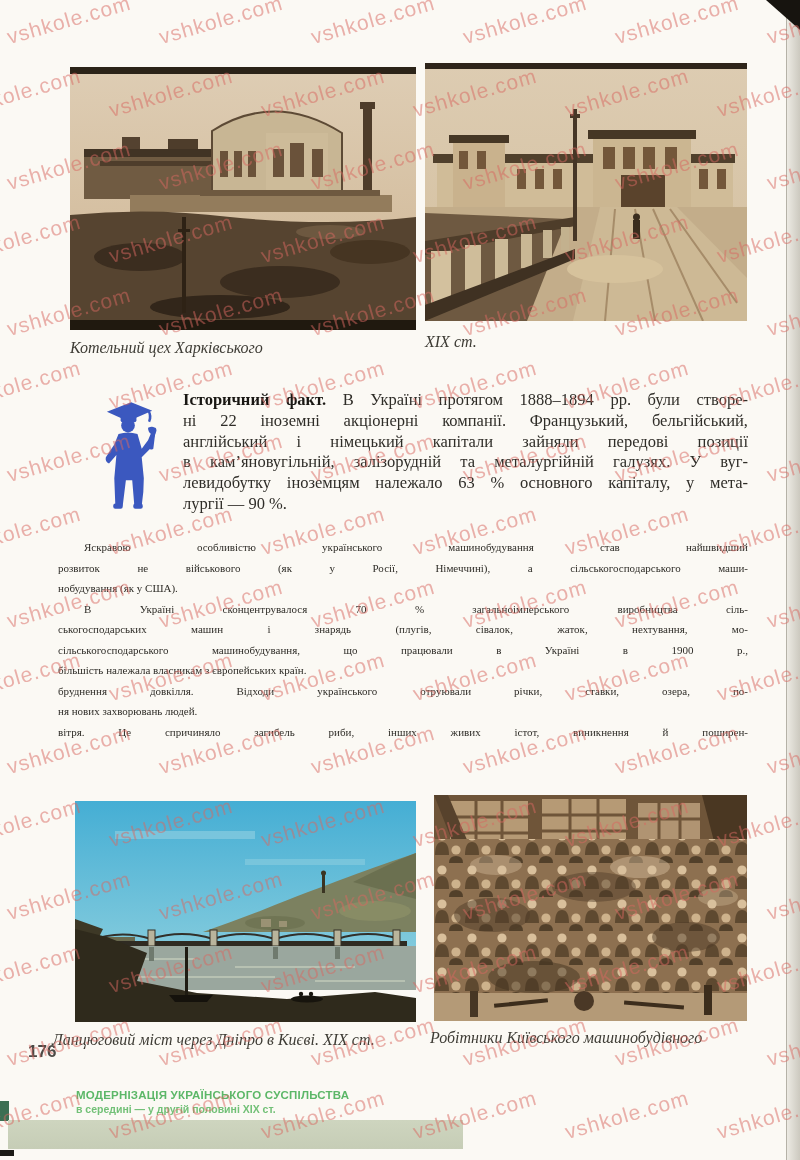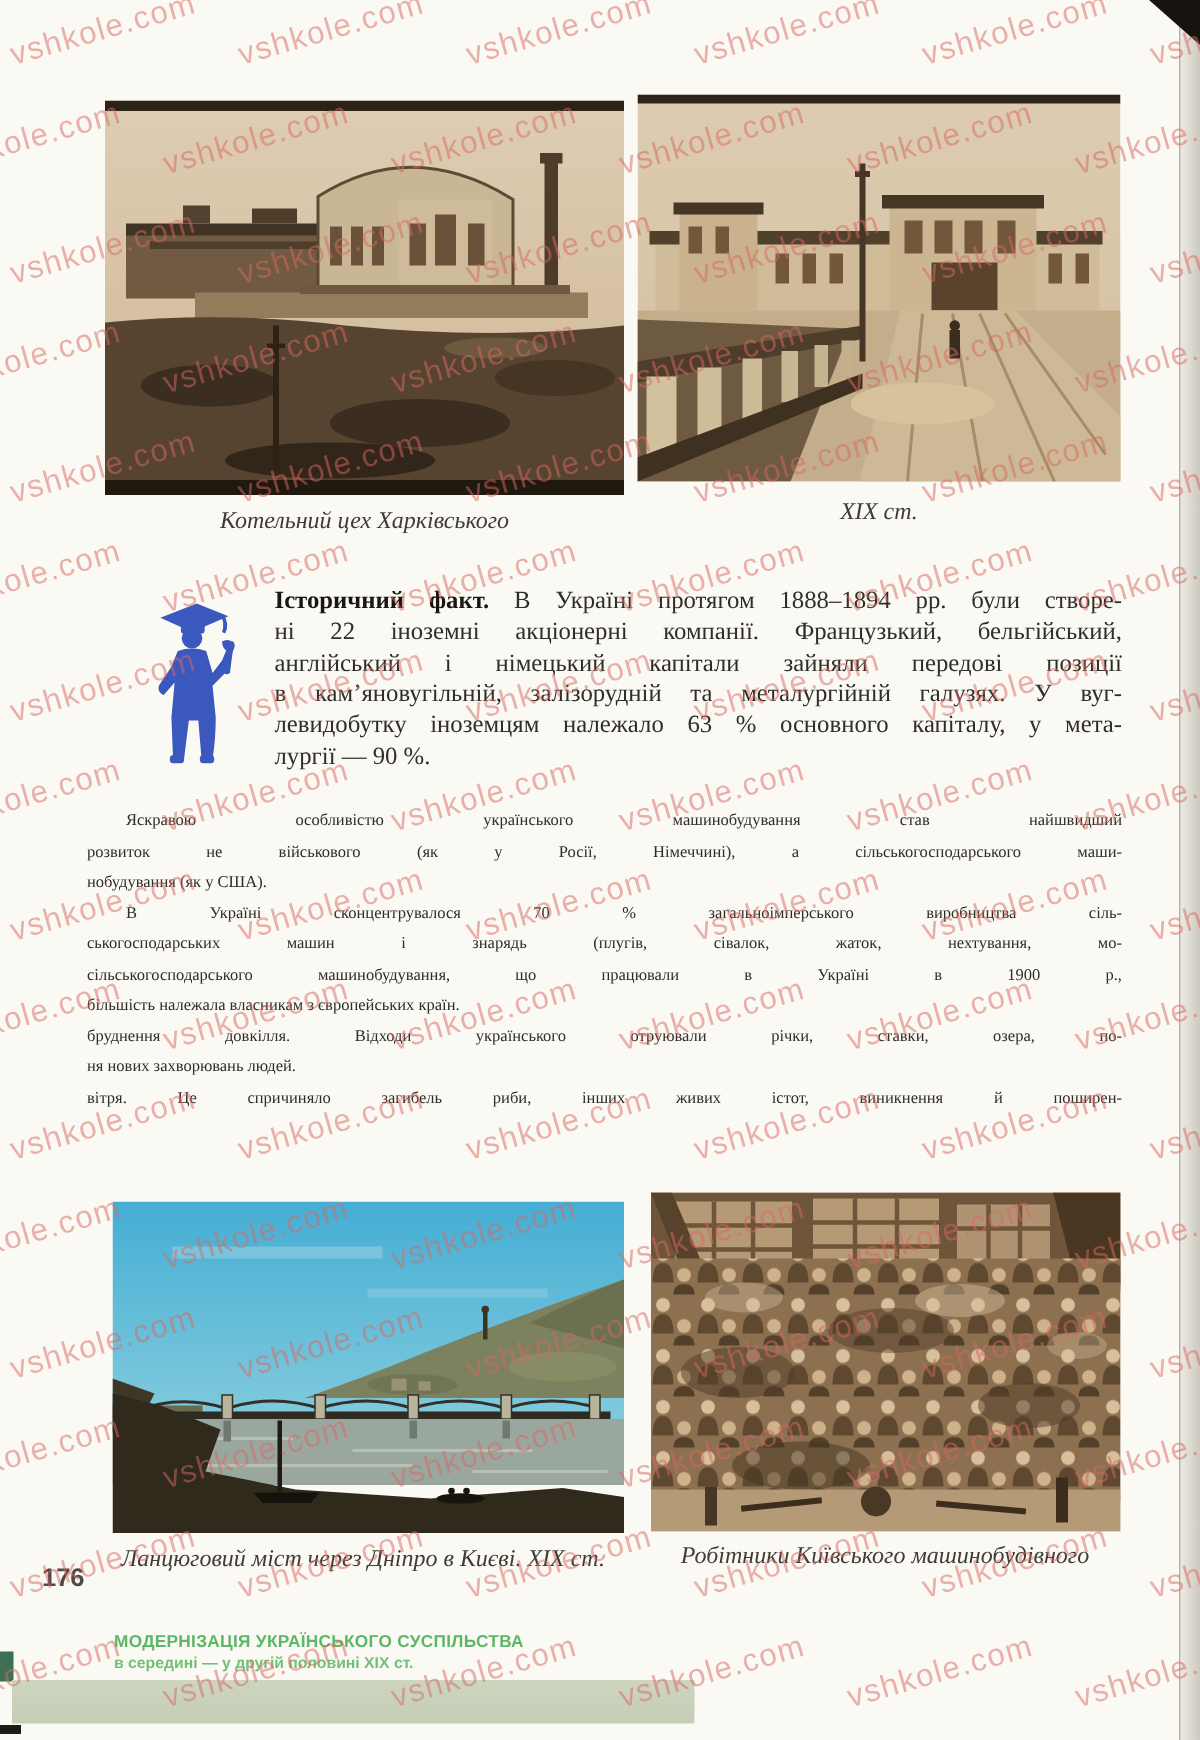--- a/index.html
+++ b/index.html
@@ -10,21 +10,21 @@
   
   .photo{position:absolute;}
   .photo svg{display:block;width:100%;height:100%;}
   .photo-tl{left:70px;top:67px;width:346px;height:263px;}
   .photo-tr{left:425px;top:63px;width:322px;height:258px;}
   .photo-bl{left:75px;top:801px;width:341px;height:221px;}
   .photo-br{left:434px;top:795px;width:313px;height:226px;}
 
   
   .caption{position:absolute;font-style:italic;font-size:16px;line-height:21px;
-           color:#3e3c35;text-align:center;}
+           color:#3e3c35;text-align:left;}
   .cap-tl{left:70px;top:337px;width:346px;}
   .cap-tr{left:425px;top:331px;width:322px;}
   .cap-bl{left:52px;top:1029px;width:380px;}
   .cap-br{left:430px;top:1027px;width:320px;}
 
   
   .fact-icon{position:absolute;left:94px;top:396px;width:68px;height:116px;color:var(--blue);}
   .fact-icon svg{display:block;width:100%;height:100%;}
   .fact-text{position:absolute;left:183px;top:390px;width:565px;
              font-size:16.5px;line-height:20.8px;}

